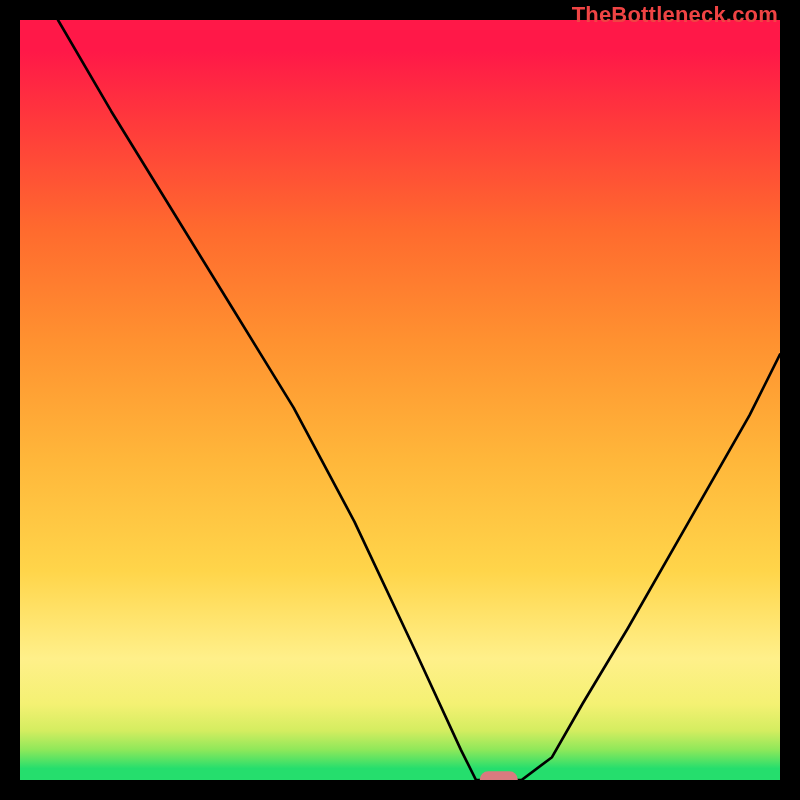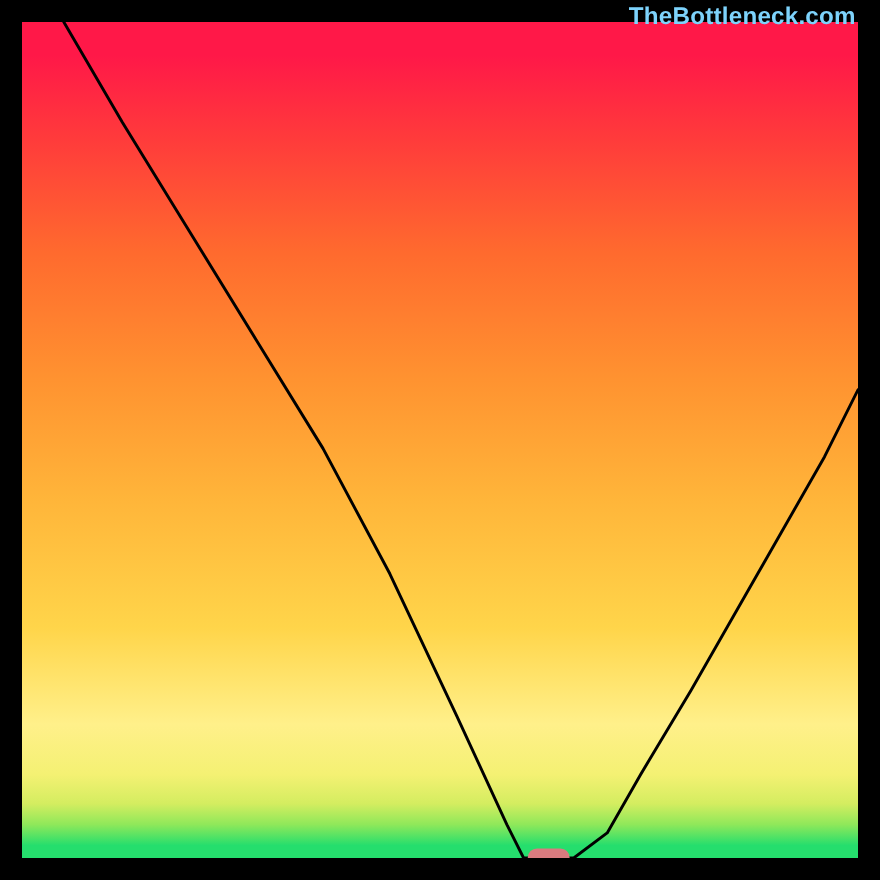--- a/index.html
+++ b/index.html
@@ -25,21 +25,21 @@
     width: 760px;
     height: 760px;
   }
   .watermark {
     position: absolute;
     top: 2px;
     right: 22px;
     font-family: Arial, Helvetica, sans-serif;
     font-size: 22px;
     font-weight: 600;
-    color: #7dd3fc;
+    color: #ef4444;
     letter-spacing: 0.2px;
   }
   svg { display: block; }
 </style>
 </head>
 <body>
 
 <div class="frame">
 
   <div class="plot">

